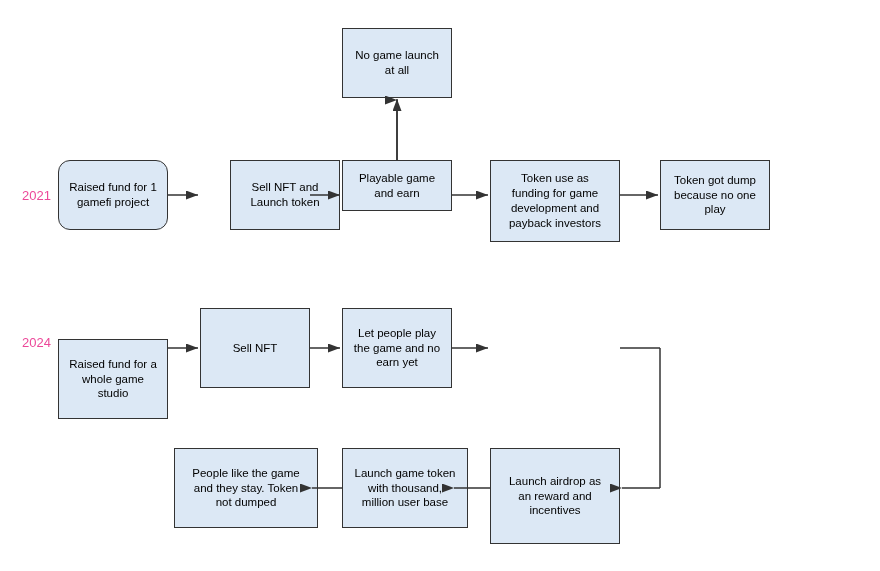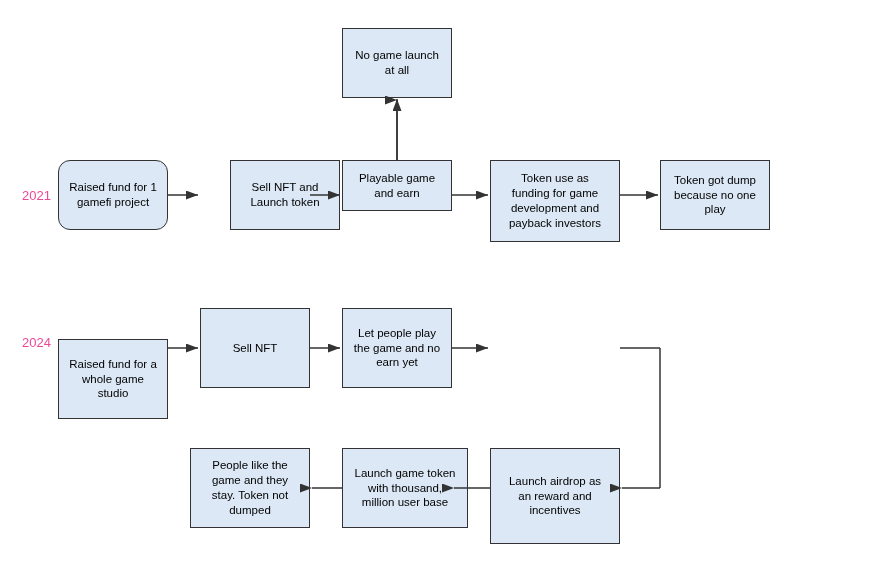--- a/index.html
+++ b/index.html
@@ -70,21 +70,21 @@
 
   <div class="box" style="left:342px; top:308px; width:110px; height:80px;">Let people play the game and no earn yet</div>
 
   <div class="box" style="left:200px; top:308px; width:110px; height:80px;">Sell NFT</div>
 
 
   <div class="box" style="left:490px; top:448px; width:130px; height:96px;">Launch airdrop as an reward and incentives</div>
 
   <div class="box" style="left:342px; top:448px; width:126px; height:80px;">Launch game token with thousand, million user base</div>
 
-  <div class="box" style="left:190px; top:448px; width:120px; height:80px;">People like the game and they stay. Token not dumped</div>
+  <div class="box" style="left:174px; top:448px; width:144px; height:80px;">People like the game and they stay. Token not dumped</div>
 
   <svg class="arrows-svg">
     <defs>
       <marker id="arrowhead" markerWidth="8" markerHeight="6" refX="8" refY="3" orient="auto">
         <polygon points="0 0, 8 3, 0 6" fill="#333"></polygon>
       </marker>
       <marker id="arrowhead-left" markerWidth="8" markerHeight="6" refX="0" refY="3" orient="auto">
         <polygon points="8 0, 0 3, 8 6" fill="#333"></polygon>
       </marker>
     </defs>

